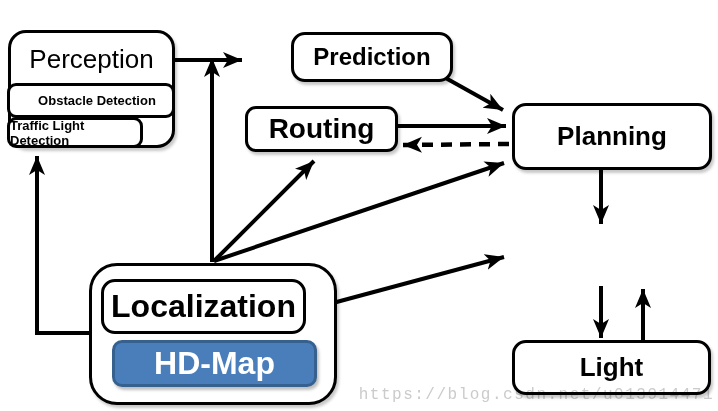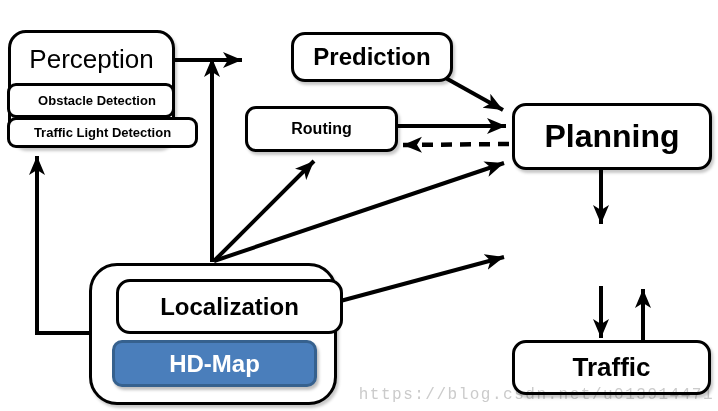--- a/index.html
+++ b/index.html
@@ -39,37 +39,37 @@
     height: 52px; display: flex; align-items: center;
     font-size: 26px; font-weight: 400;
   }
   .perception-sub {
     font-size: 13px;
     border-radius: 9px;
     box-shadow: none;
     z-index: 3;
   }
   .obstacle-box  { left: 7px; top: 83px;  width: 168px; height: 35px; padding-left: 12px; }
-  .traffic-box   { left: 7px; top: 117px; width: 191px; height: 31px; }
+  .traffic-box   { left: 7px; top: 117px; width: 136px; height: 31px; justify-content: flex-end; }
   .prediction-box { left: 248px; top: 32px;  width: 162px; height: 50px; font-size: 24px; border-radius: 14px; margin-left: 43px; }
-  .routing-box    { left: 245px; top: 106px; width: 153px; height: 46px; font-size: 16px; border-radius: 11px; }
-  .planning-box   { left: 512px; top: 103px; width: 200px; height: 67px; font-size: 32px; border-radius: 14px; }
+  .routing-box    { left: 245px; top: 106px; width: 153px; height: 46px; font-size: 28px; border-radius: 11px; }
+  .planning-box   { left: 512px; top: 103px; width: 200px; height: 67px; font-size: 26px; border-radius: 14px; }
   .control-box    { left: 512px; top: 226px; width: 199px; height: 60px; font-size: 26px; border-radius: 14px; }
   .canbus-box     { left: 512px; top: 340px; width: 199px; height: 55px; font-size: 26px; border-radius: 14px; }
   .localization-container {
     left: 89px; top: 263px; width: 248px; height: 142px;
     border-radius: 28px;
   }
   .localization-box {
-    left: 116px; top: 279px; width: 227px; height: 55px;
-    font-size: 24px; border-radius: 14px; box-shadow: none; z-index: 3;
+    left: 101px; top: 279px; width: 205px; height: 55px;
+    font-size: 32px; border-radius: 14px; box-shadow: none; z-index: 3;
   }
   .hdmap-box {
     left: 112px; top: 340px; width: 205px; height: 47px;
-    font-size: 24px; border-radius: 10px;
+    font-size: 32px; border-radius: 10px;
     background: #4a7ebb; border-color: #36618e; color: #ffffff;
     z-index: 3;
     box-shadow: 2px 3px 3px rgba(0,0,0,0.25);
   }
   .watermark {
     position: absolute;
     right: 4px; bottom: 7px;
     z-index: 4;
     font-family: Liberation Mono, monospace;
     font-size: 16px;
@@ -121,21 +121,21 @@
   <div class="box routing-box">
     <span>Routing</span>
   </div>
 
   <div class="box planning-box">
     <span>Planning</span>
   </div>
 
 
   <div class="box canbus-box">
-    <span>Traffic</span>
+    <span>Light</span>
   </div>
 
   <div class="box localization-container"></div>
   <div class="box localization-box">
     <span>Localization</span>
   </div>
   <div class="box hdmap-box">
     <span>HD-Map</span>
   </div>
 

